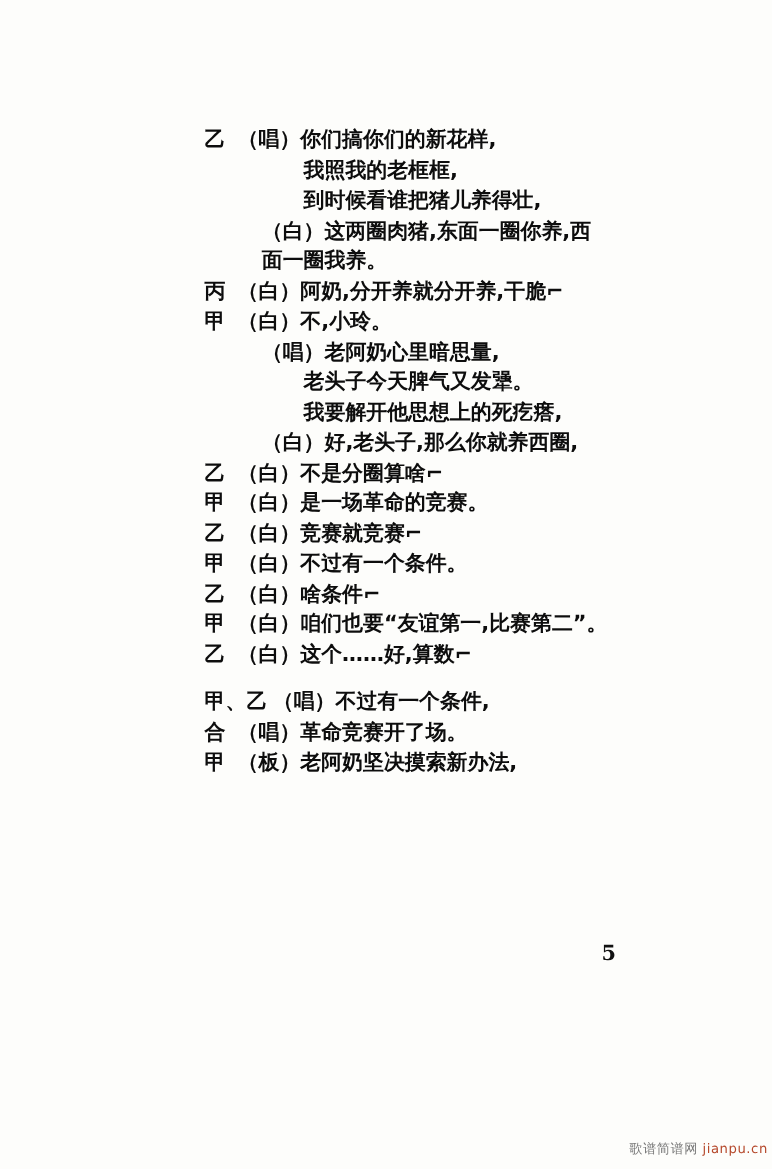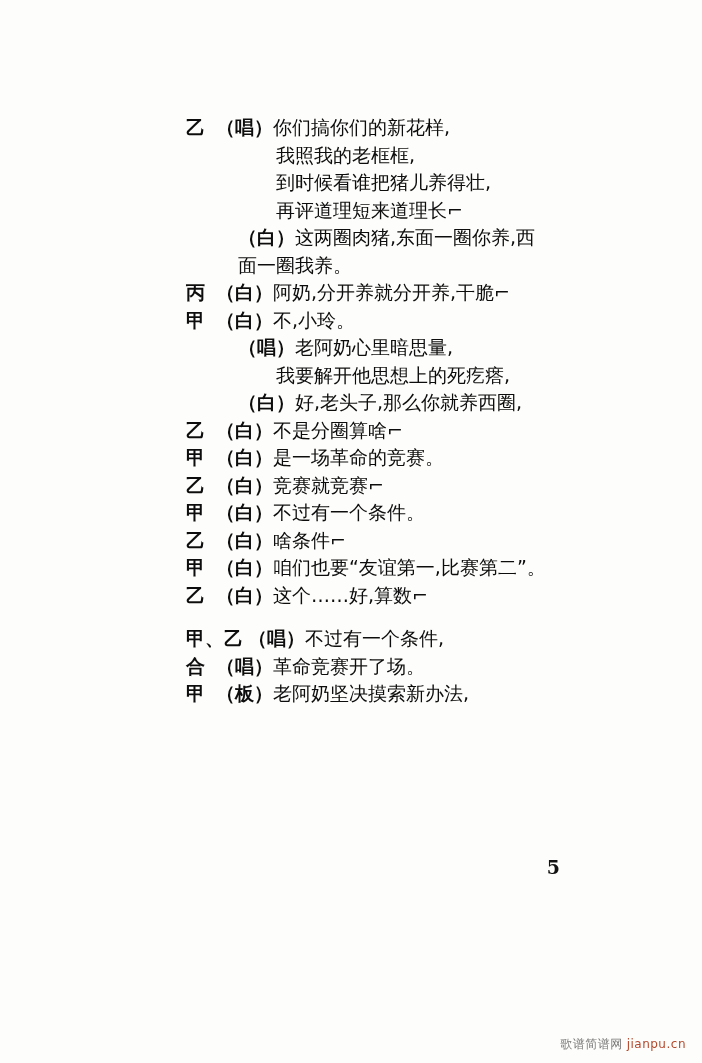--- a/index.html
+++ b/index.html
@@ -43,36 +43,36 @@
     font-weight: 700;
     letter-spacing: 0px;
   }
   .role.wide { min-width: 62px; margin-top: 16px; }
   .mode {
     display: inline-block;
     min-width: 56px;
     font-weight: 700;
   }
   .content {
-    font-weight: 400;
+    font-weight: 700;
   }
   .indent-1 { padding-left: 90px; }
   .indent-2 { padding-left: 52px; }
   .page-number {
     position: absolute;
     right: 142px;
     top: 856px;
     font-size: 19px;
     font-weight: 700;
     color: #111;
     font-family: "DejaVu Serif", "Liberation Serif", serif;
   }
   .footer-watermark {
     position: absolute;
-    right: 16px;
+    right: 4px;
     bottom: 10px;
     font-size: 12px;
     color: #7a7a7a;
     letter-spacing: 0.5px;
   }
   .footer-watermark .site {
     color: #b5482b;
     margin-left: 4px;
   }
 </style>
@@ -90,23 +90,20 @@
     </div>
 
     <div class="line indent-1">
       <span class="content">我照我的老框框,</span>
     </div>
 
     <div class="line indent-1">
       <span class="content">到时候看谁把猪儿养得壮,</span>
     </div>
 
-    <div class="line indent-1">
-      <span class="content">再评道理短来道理长⌐</span>
-    </div>
 
     <div class="line indent-2">
       <span class="mode">（白）</span>
       <span class="content">这两圈肉猪,东面一圈你养,西</span>
     </div>
 
     <div class="line indent-2">
       <span class="content">面一圈我养。</span>
     </div>
 
@@ -120,20 +117,23 @@
       <span class="role">甲</span>
       <span class="mode">（白）</span>
       <span class="content">不,小玲。</span>
     </div>
 
     <div class="line indent-2">
       <span class="mode">（唱）</span>
       <span class="content">老阿奶心里暗思量,</span>
     </div>
 
+    <div class="line indent-1">
+      <span class="content">老头子今天脾气又发犟。</span>
+    </div>
 
     <div class="line indent-1">
       <span class="content">我要解开他思想上的死疙瘩,</span>
     </div>
 
 
     <div class="line indent-2">
       <span class="mode">（白）</span>
       <span class="content">好,老头子,那么你就养西圈,</span>
     </div>

